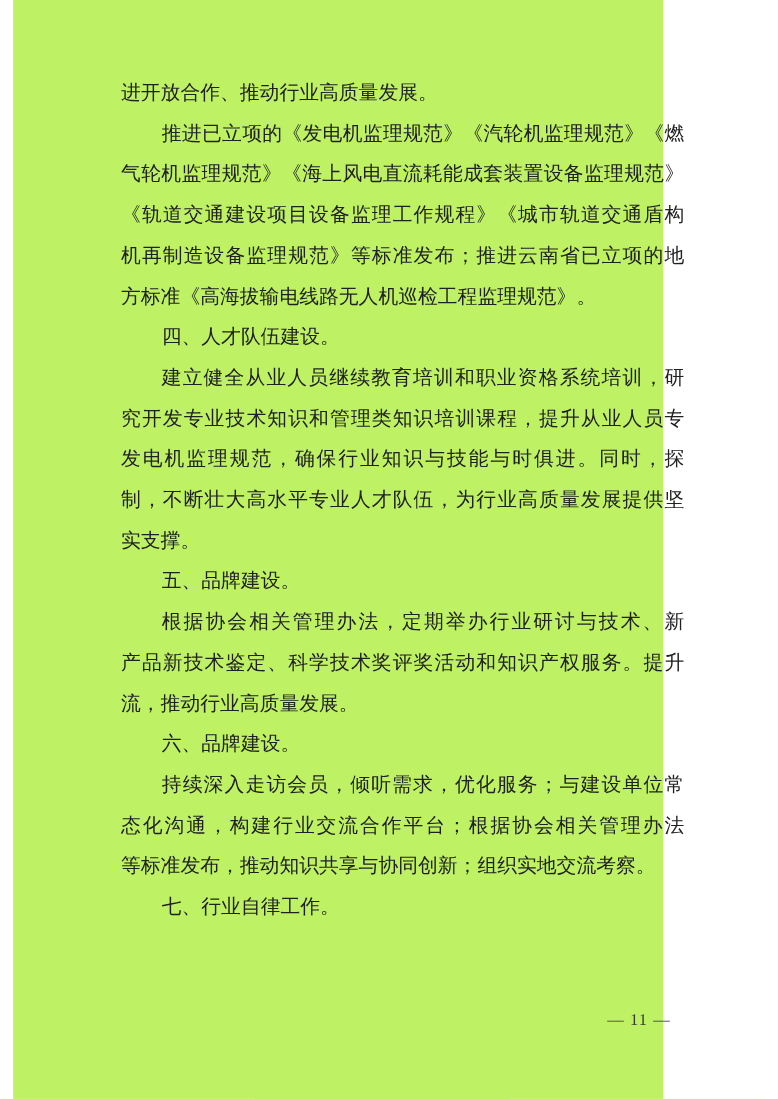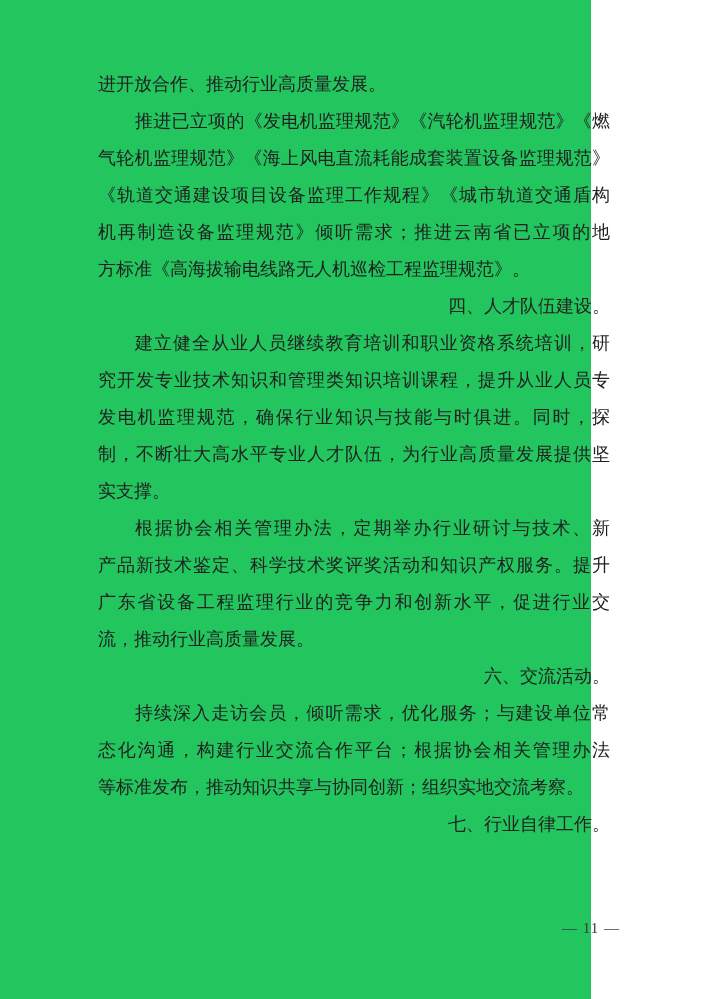--- a/index.html
+++ b/index.html
@@ -9,25 +9,25 @@
   body {
     width: 707px;
     height: 999px;
     background: #ffffff;
     font-family: "Liberation Serif", "DejaVu Serif", serif;
     overflow: hidden;
     position: relative;
   }
   .page {
     position: absolute;
-    left: 0;
+    left: 12px;
     top: 0;
     width: 591px;
     height: 999px;
-    background: #22c55e;
+    background: #bef264;
   }
   .text-block {
     position: absolute;
     left: 98px;
     top: 66px;
     width: 512px;
     color: #212121;
     font-size: 18px;
     line-height: 37px;
     letter-spacing: 0;
@@ -38,56 +38,55 @@
     white-space: normal;
     text-align: left;
   }
   .line.jfull {
     text-align: justify;
     text-align-last: justify;
     text-justify: inter-character;
   }
   .line.indent {
     text-indent: 37px;
-    text-align: right;
   }
   .footer {
     position: absolute;
     top: 920px;
     left: 540px;
     width: 80px;
     font-size: 15px;
     color: #3a3a3a;
-    text-align: right;
+    text-align: left;
     letter-spacing: 1px;
   }
 </style>
 </head>
 <body>
 
 <div class="page">
 
   <div class="text-block">
     <div class="line">进开放合作、推动行业高质量发展。</div>
     <div class="line jfull indent">推进已立项的《发电机监理规范》《汽轮机监理规范》《燃</div>
     <div class="line jfull">气轮机监理规范》《海上风电直流耗能成套装置设备监理规范》</div>
     <div class="line jfull">《轨道交通建设项目设备监理工作规程》《城市轨道交通盾构</div>
-    <div class="line jfull">机再制造设备监理规范》倾听需求；推进云南省已立项的地</div>
+    <div class="line jfull">机再制造设备监理规范》等标准发布；推进云南省已立项的地</div>
     <div class="line">方标准《高海拔输电线路无人机巡检工程监理规范》。</div>
     <div class="line indent">四、人才队伍建设。</div>
     <div class="line jfull indent">建立健全从业人员继续教育培训和职业资格系统培训，研</div>
     <div class="line jfull">究开发专业技术知识和管理类知识培训课程，提升从业人员专</div>
     <div class="line jfull">发电机监理规范，确保行业知识与技能与时俱进。同时，探</div>
     <div class="line jfull">制，不断壮大高水平专业人才队伍，为行业高质量发展提供坚</div>
     <div class="line">实支撑。</div>
+    <div class="line indent">五、品牌建设。</div>
     <div class="line jfull indent">根据协会相关管理办法，定期举办行业研讨与技术、新</div>
     <div class="line jfull">产品新技术鉴定、科学技术奖评奖活动和知识产权服务。提升</div>
-    <div class="line jfull">广东省设备工程监理行业的竞争力和创新水平，促进行业交</div>
     <div class="line">流，推动行业高质量发展。</div>
-    <div class="line indent">六、交流活动。</div>
+    <div class="line indent">六、品牌建设。</div>
     <div class="line jfull indent">持续深入走访会员，倾听需求，优化服务；与建设单位常</div>
     <div class="line jfull">态化沟通，构建行业交流合作平台；根据协会相关管理办法</div>
     <div class="line">等标准发布，推动知识共享与协同创新；组织实地交流考察。</div>
     <div class="line indent">七、行业自律工作。</div>
   </div>
 
   <div class="footer">— 11 —</div>
 
 </div>
 

